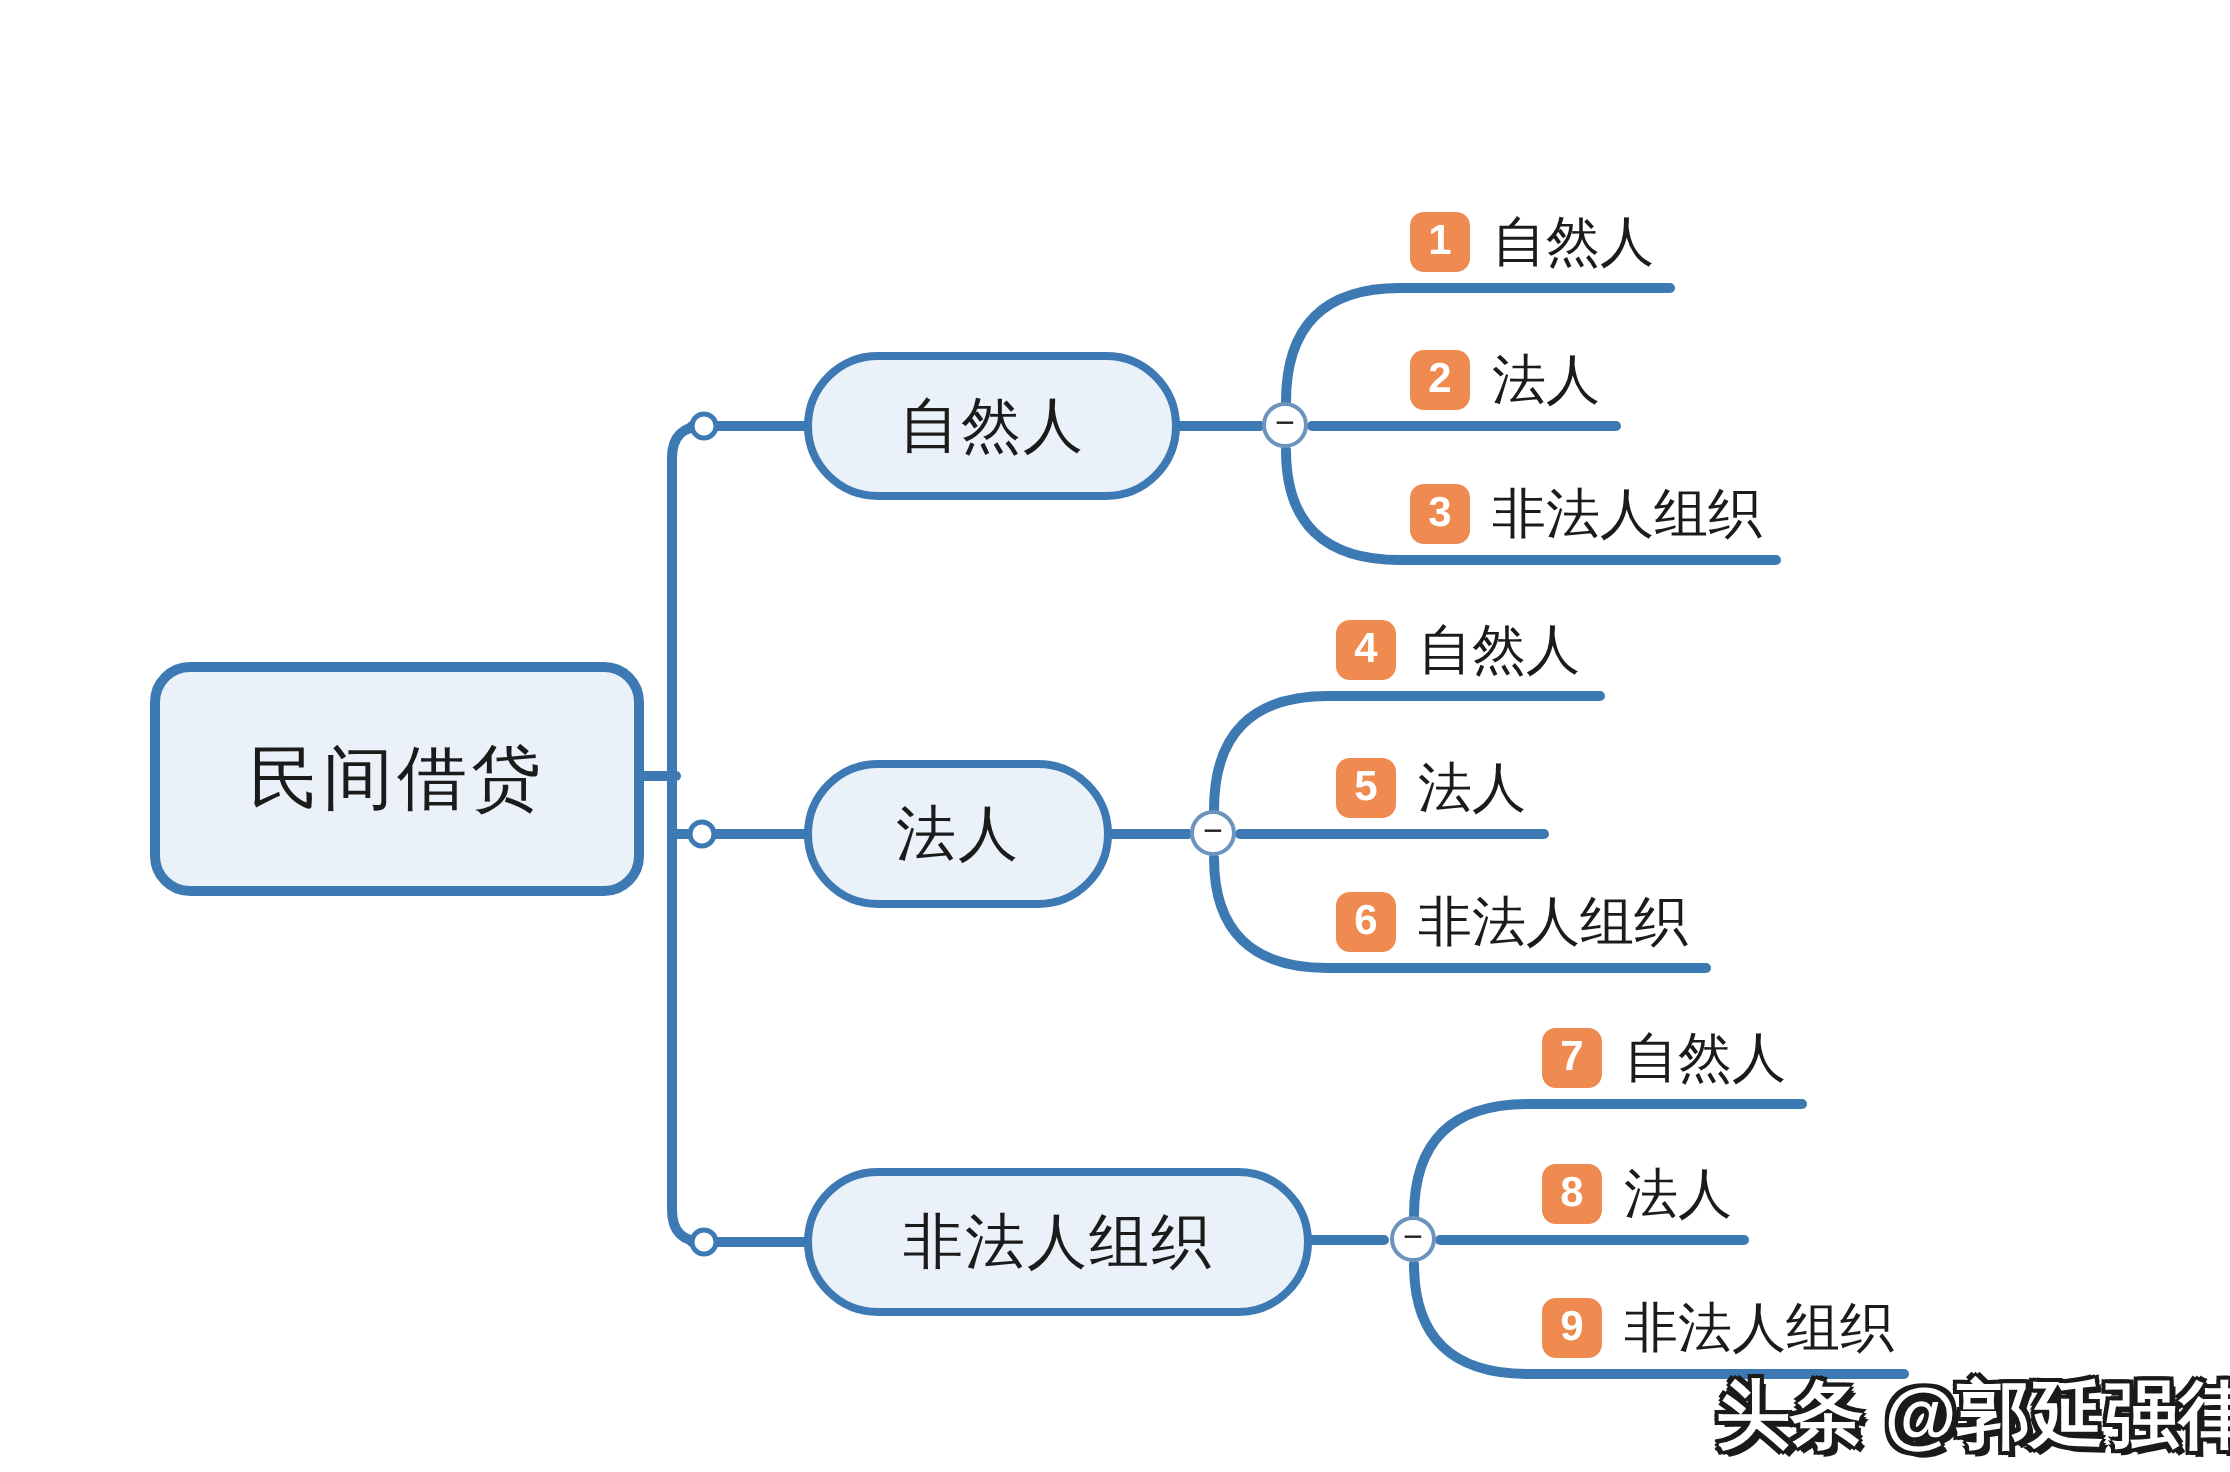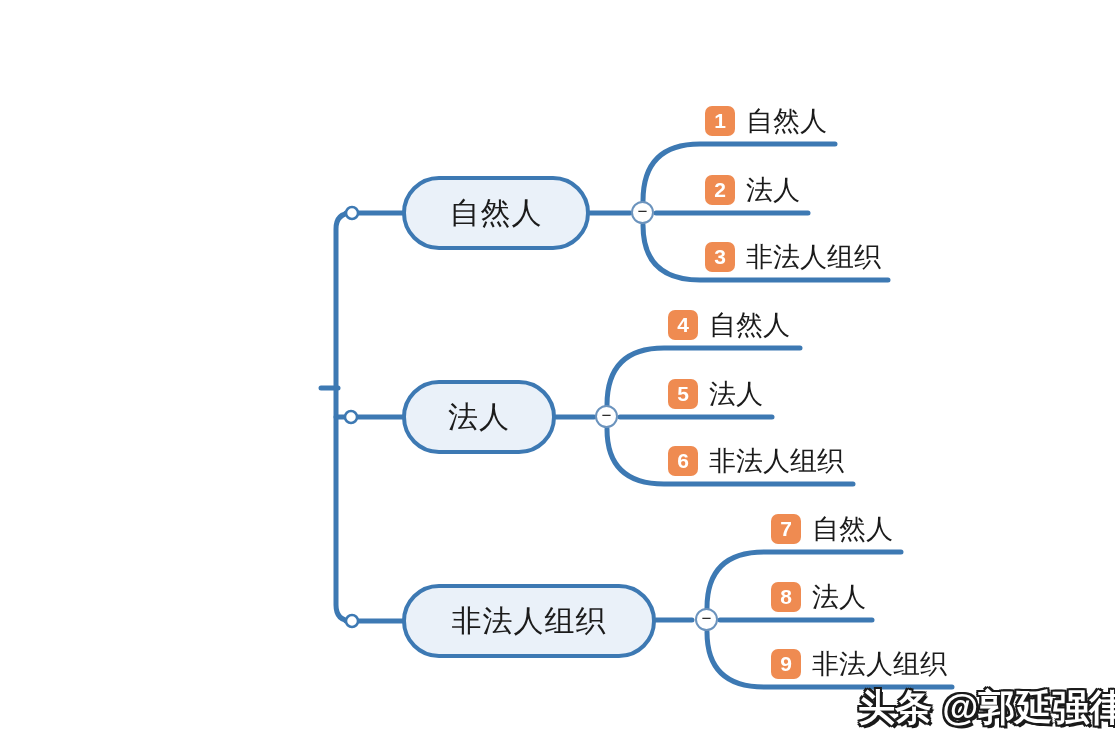--- a/index.html
+++ b/index.html
@@ -130,20 +130,23 @@
       <path d="M707 632 Q707 687 764 687 H952"></path>
     </g>
 
     <g fill="#ffffff" stroke="#3d79b3" stroke-width="2.5">
       <circle cx="352" cy="213" r="6"></circle>
       <circle cx="351" cy="417" r="6"></circle>
       <circle cx="352" cy="621" r="6"></circle>
     </g>
   </svg>
 
+  <div class="node root-node">
+    <span>民间借贷</span>
+  </div>
 
   <div class="node branch-node" id="branch-0">
     <span>自然人</span>
   </div>
   <div class="node branch-node" id="branch-1">
     <span>法人</span>
   </div>
   <div class="node branch-node" id="branch-2">
     <span>非法人组织</span>
   </div>

